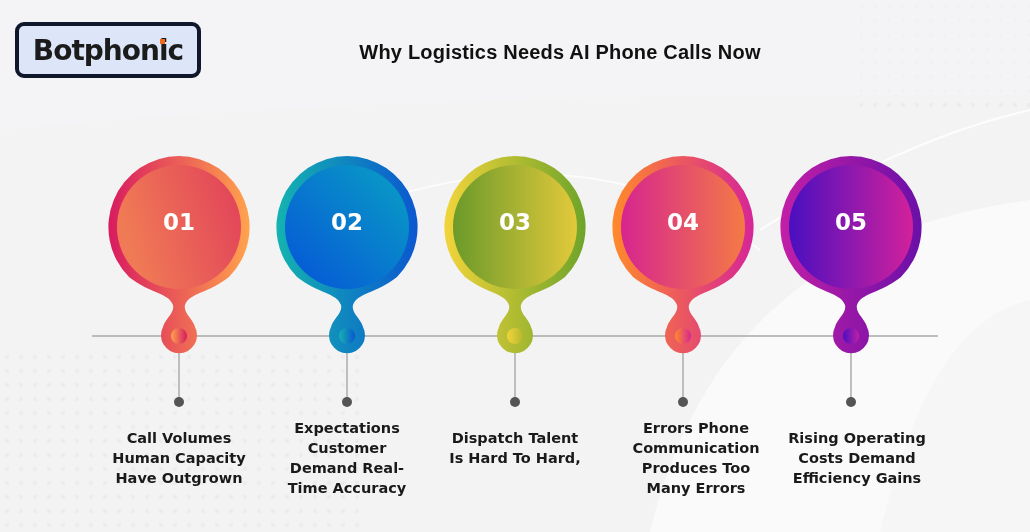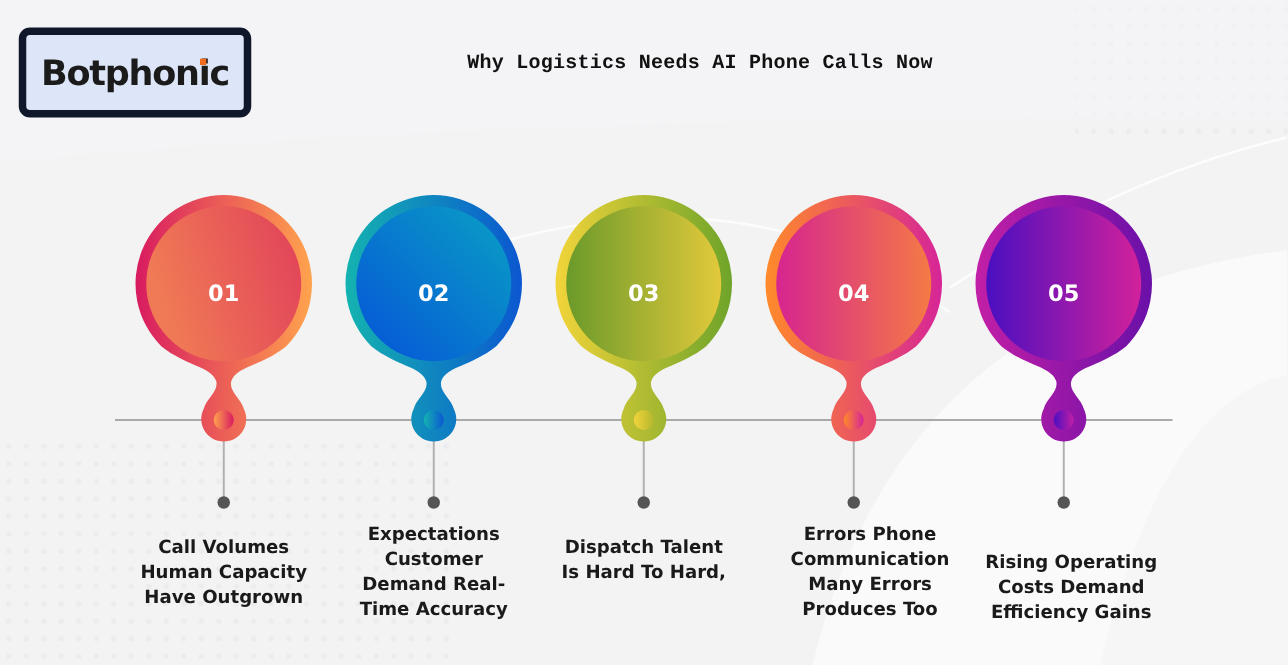--- a/index.html
+++ b/index.html
@@ -5,44 +5,44 @@
   html, body { margin: 0; padding: 0; }
   body {
     width: 1030px; height: 532px; overflow: hidden; position: relative;
     background: #f4f4f5;
     font-family: "DejaVu Sans", sans-serif;
   }
   .bg-swoosh {
     position: absolute; left: 0; top: 0; width: 1030px; height: 532px;
   }
   .logo-box {
-    position: absolute; left: 15px; top: 22px; width: 186px; height: 72px;
+    position: absolute; left: 15px; top: 22px; width: 186px; height: 56px;
     box-sizing: border-box;
-    background: #dde6f8; border: 6px solid #0f172a; border-radius: 9px;
+    background: #dde6f8; border: 4px solid #0f172a; border-radius: 9px;
     display: flex; align-items: center; justify-content: center;
   }
   .logo-text {
     font-family: "DejaVu Sans", sans-serif; font-weight: bold;
     font-size: 28px; color: #1b1b1b; letter-spacing: -1px; position: relative;
   }
   .logo-dot {
     position: absolute; width: 5px; height: 5px; background: #f26b1d;
     right: 18px; top: 5px;
   }
   .title {
     position: absolute; left: 300px; top: 41px; width: 520px;
     text-align: center;
-    font-family: Liberation Mono, monospace; font-weight: bold;
-    font-size: 16px; color: #111; letter-spacing: 0.2px;
+    font-family: Liberation Sans, sans-serif; font-weight: bold;
+    font-size: 20px; color: #111; letter-spacing: 0.2px;
   }
   .diagram { position: absolute; left: 0; top: 0; width: 1030px; height: 532px; }
   .num-label {
     position: absolute; width: 120px; text-align: center;
     font-family: "DejaVu Sans", sans-serif; font-weight: bold;
-    font-size: 18px; color: #ffffff; top: 225px;
+    font-size: 23px; color: #ffffff; top: 209px;
   }
   .caption {
     position: absolute; width: 170px; text-align: center;
     font-family: "DejaVu Sans", sans-serif; font-weight: bold;
     font-size: 14.5px; line-height: 20px; color: #1a1a1a;
   }
 </style>
 </head>
 <body>
 
@@ -198,20 +198,20 @@
   <div>Demand Real-</div>
   <div>Time Accuracy</div>
 </div>
 <div class="caption" style="left:430px; top:428px;">
   <div>Dispatch Talent</div>
   <div>Is Hard To Hard,</div>
 </div>
 <div class="caption" style="left:611px; top:418px;">
   <div>Errors Phone</div>
   <div>Communication</div>
+  <div>Produces Too</div>
   <div>Many Errors</div>
-  <div>Produces Too</div>
-</div>
-<div class="caption" style="left:772px; top:428px;margin-top:12px;">
+</div>
+<div class="caption" style="left:772px; top:428px;">
   <div>Rising Operating</div>
   <div>Costs Demand</div>
   <div>Efficiency Gains</div>
 </div>
 
 </body></html>

